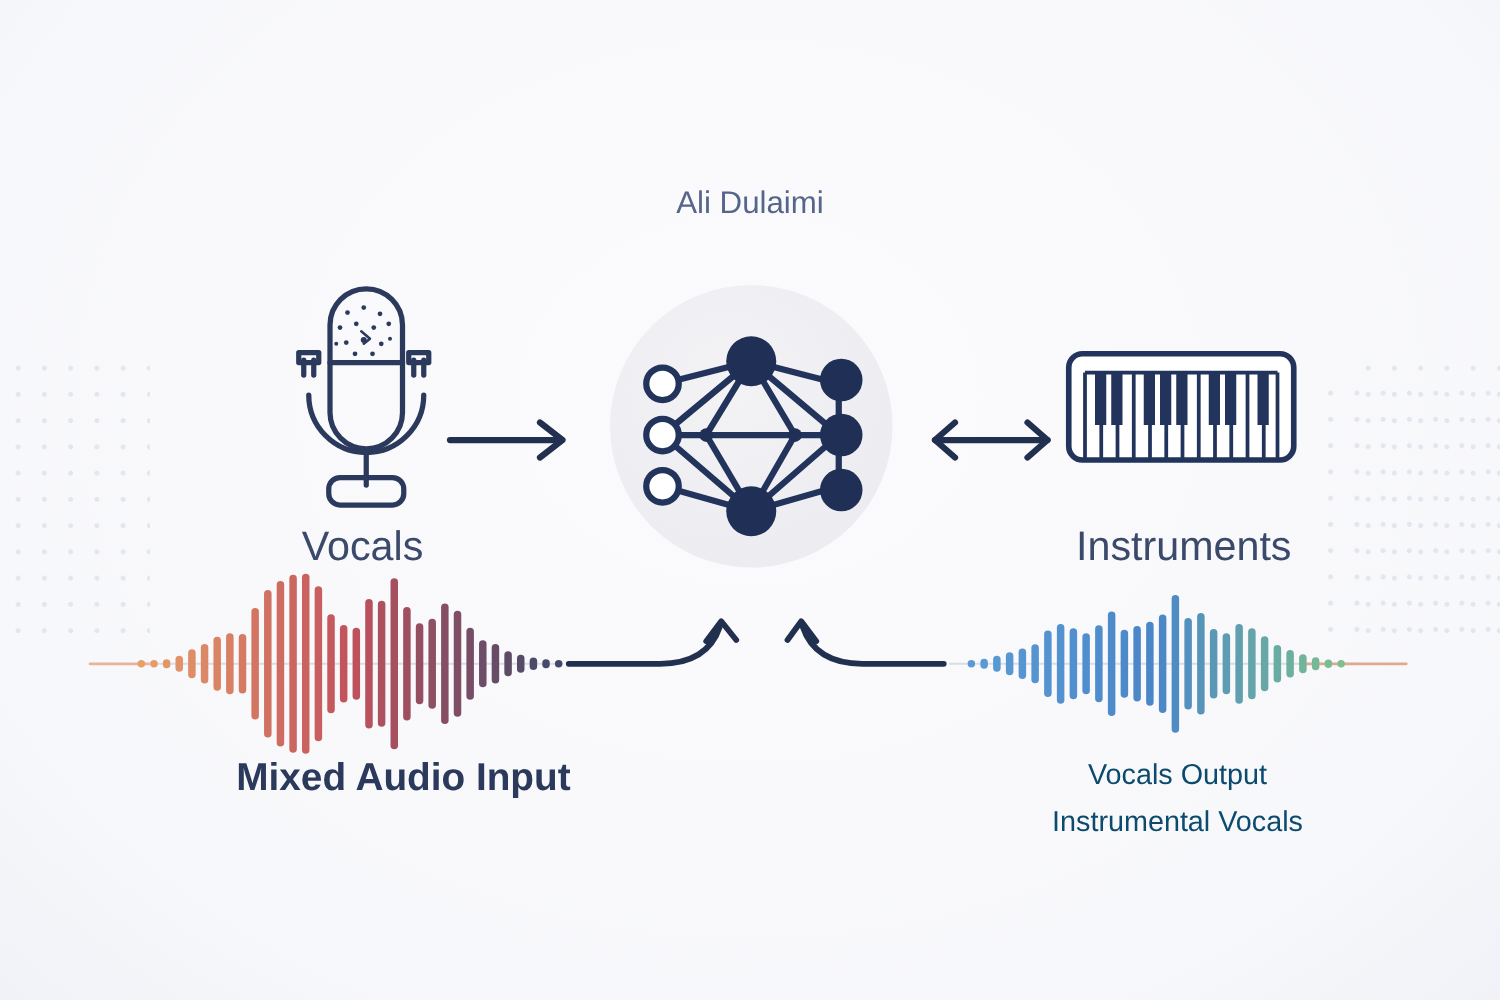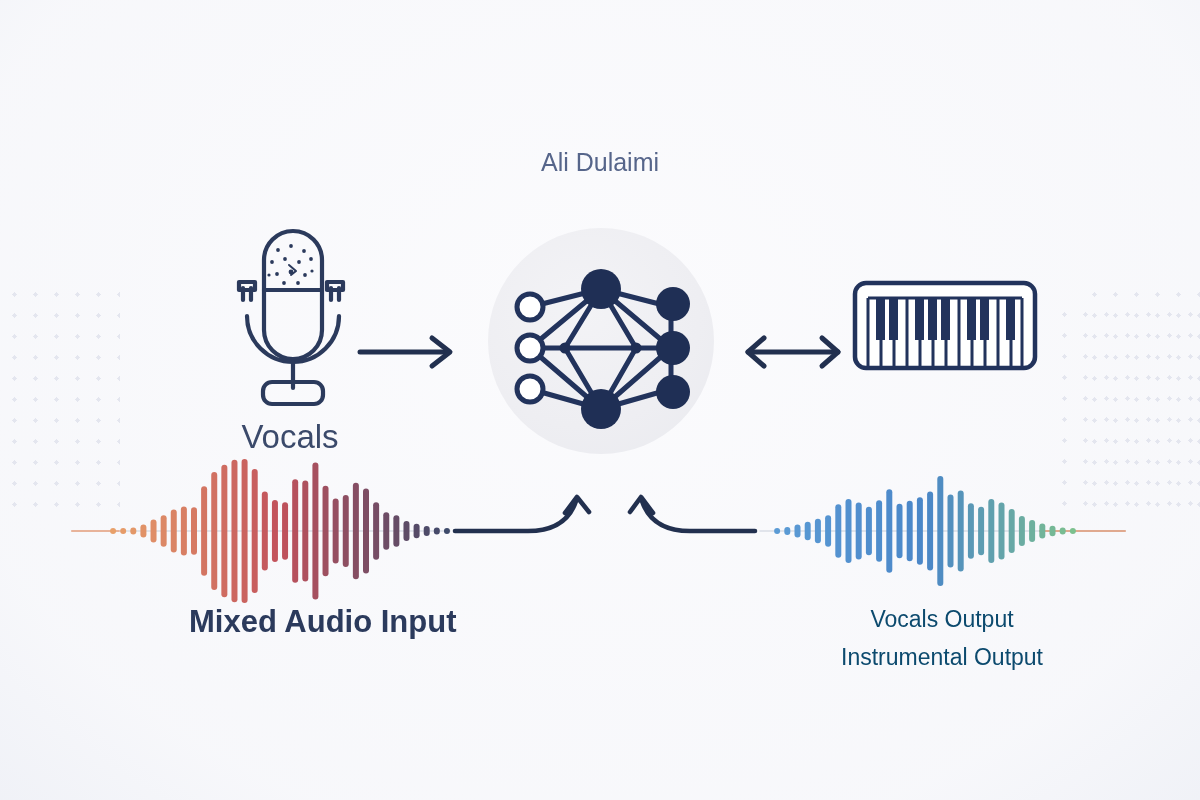--- a/index.html
+++ b/index.html
@@ -159,26 +159,27 @@
 
   <div class="stage">
 
 
     <div class="subtitle">Ali Dulaimi</div>
 
     <div class="hub-circle"></div>
 
     <div class="icon-label vocals">Vocals</div>
 
+    <div class="icon-label instruments">Instruments</div>
 
     <div class="wave-caption mixed">Mixed Audio Input</div>
 
     <div class="out-caption vocals-out">Vocals Output</div>
 
-    <div class="out-caption instr-out">Instrumental Output</div>
+    <div class="out-caption instr-out">Instrumental Vocals</div>
 
 
     <svg class="svg-layer" viewBox="0 0 1200 800">
       <defs>
         <linearGradient id="gradIn" x1="0" y1="0" x2="0" y2="1">
           <stop offset="0%" stop-color="#ef9c5e"></stop>
           <stop offset="45%" stop-color="#d8705f"></stop>
           <stop offset="100%" stop-color="#a33a55"></stop>
         </linearGradient>
         <linearGradient id="gradOutB" x1="0" y1="0" x2="0" y2="1">

